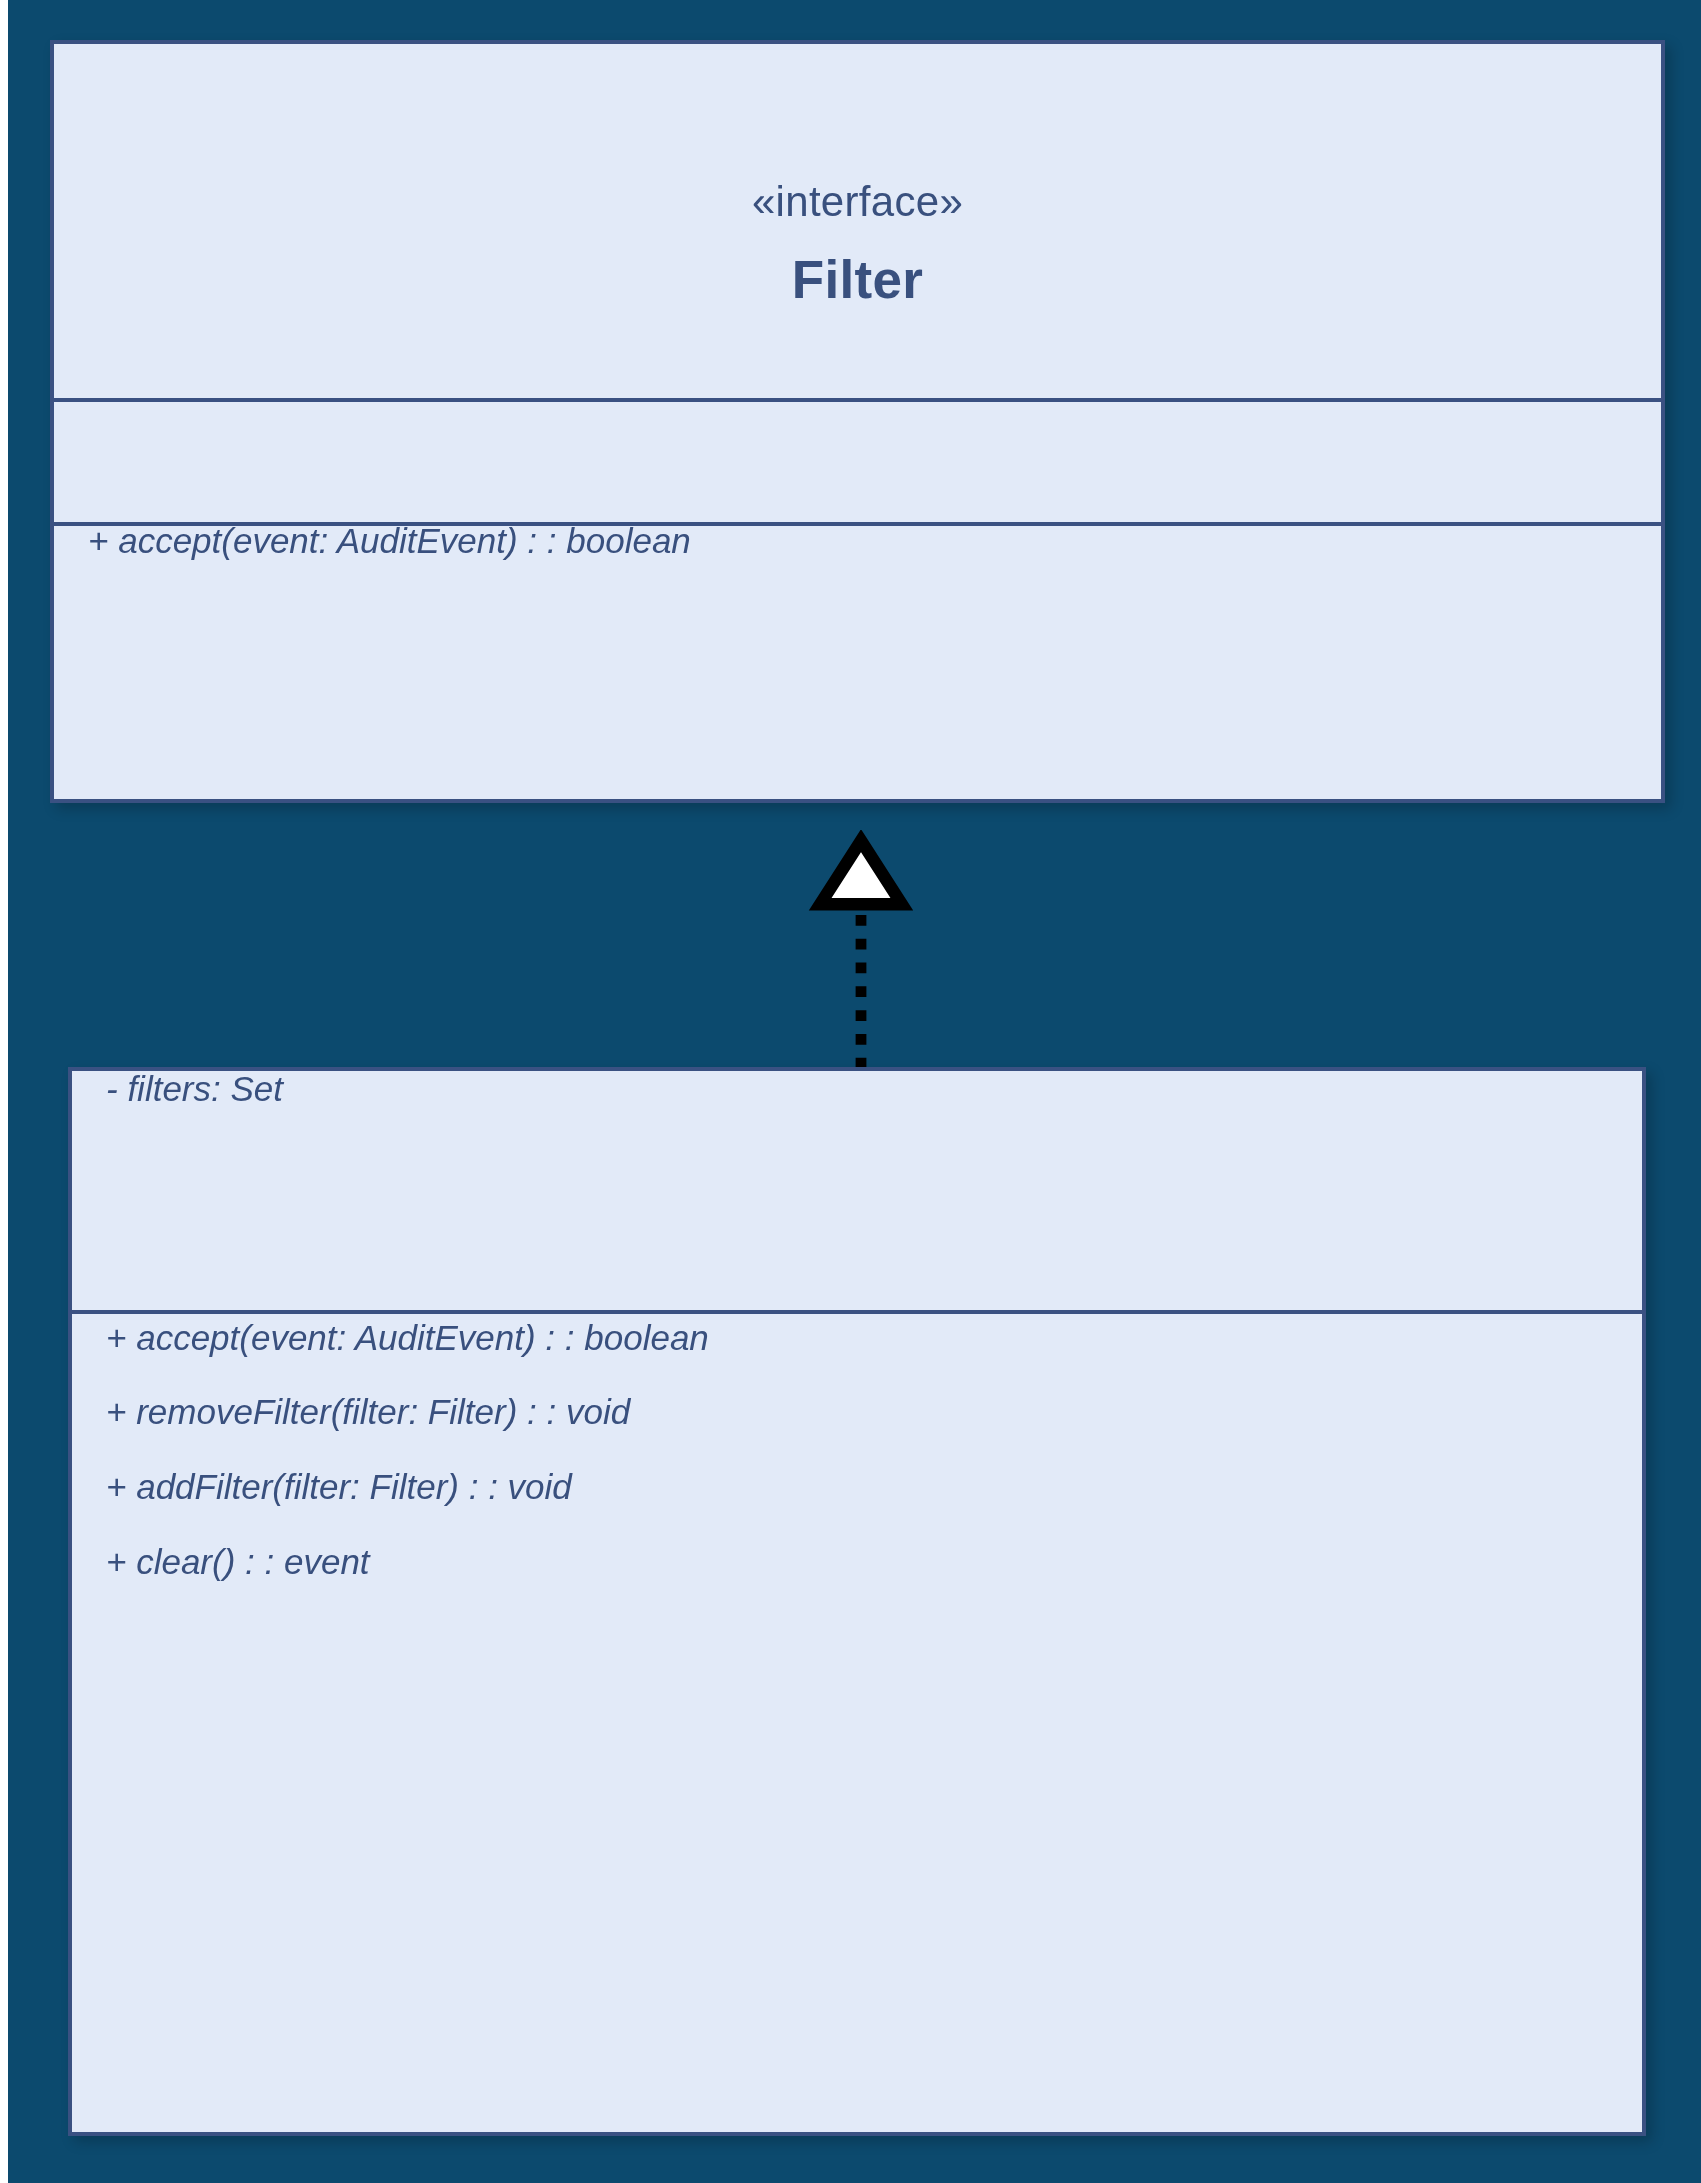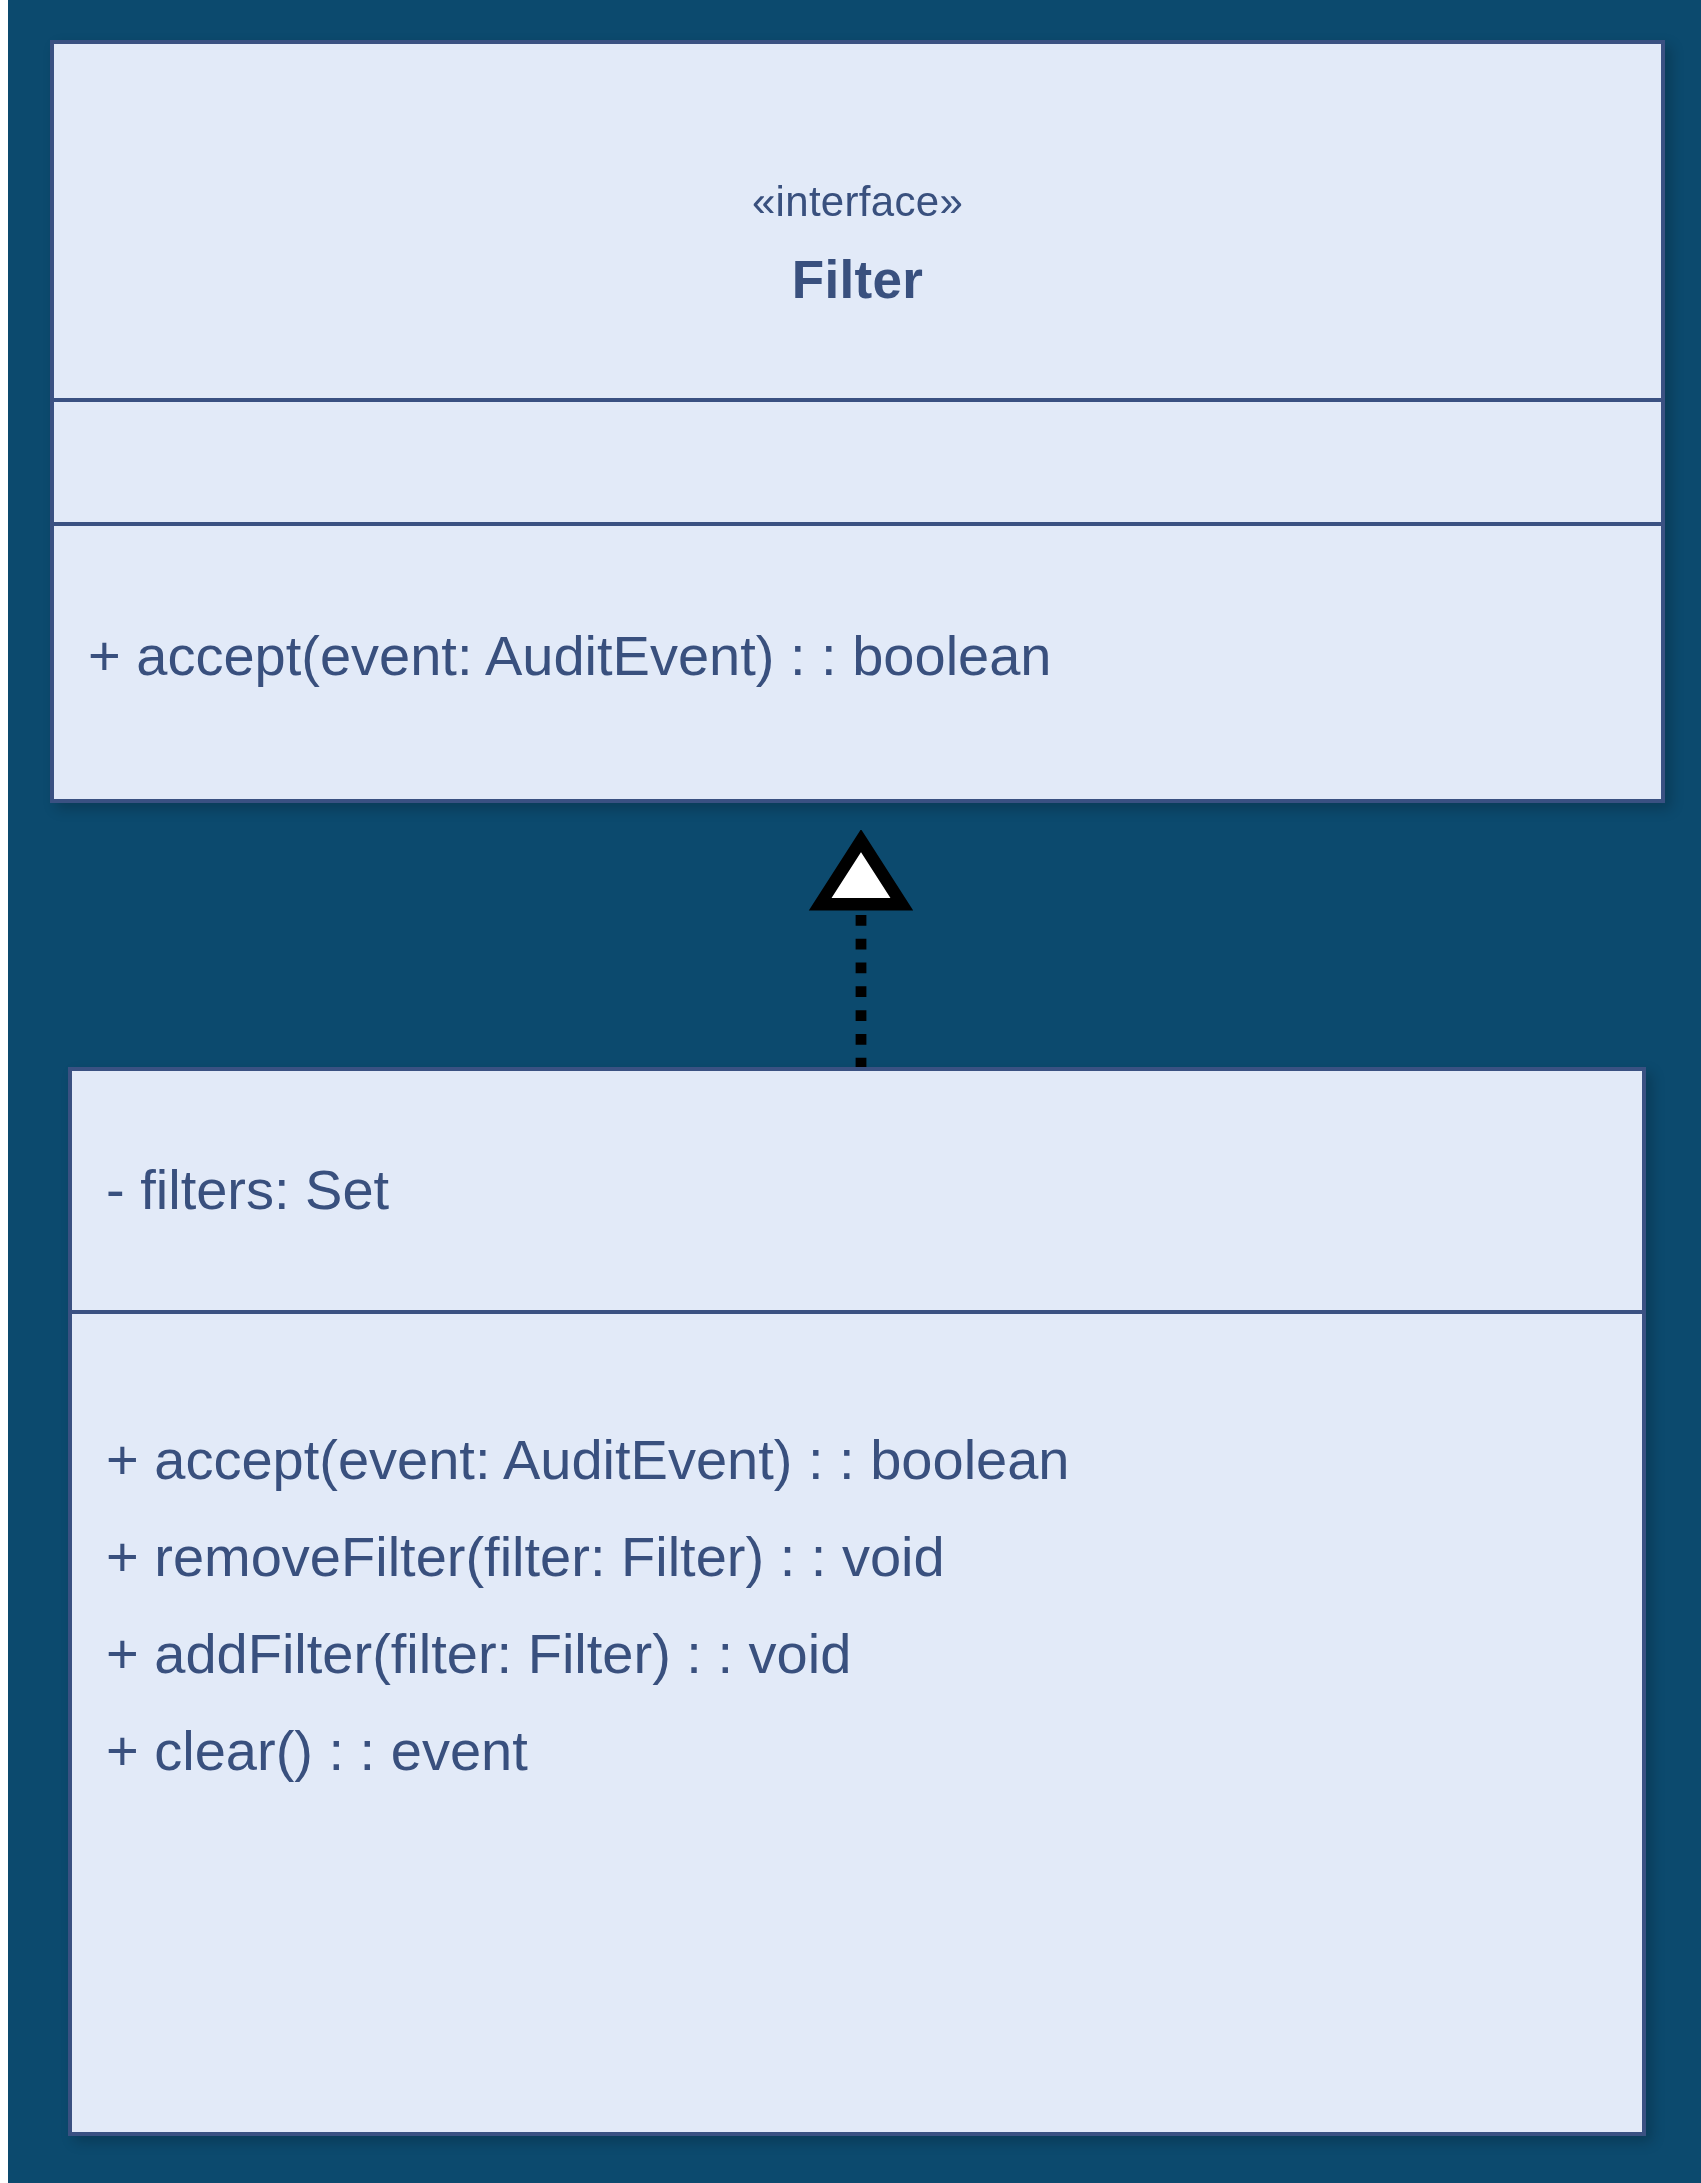--- a/index.html
+++ b/index.html
@@ -61,26 +61,27 @@
   .uml-classname {
     font-size: 53px;
     font-weight: 700;
     line-height: 1.0;
     color: #39507e;
     letter-spacing: 0.3px;
   }
 
   .uml-members {
     color: #39507e;
-    font-size: 56px;
+    font-size: 35px;
     line-height: 1.05;
     padding-left: 34px;
     display: flex;
     flex-direction: column;
-    justify-content: center;
+    justify-content: flex-start;
+    font-style: italic;
   }
   .uml-member-row {
     white-space: nowrap;
     color: #39507e;
   }
   .uml-members.empty-compartment { padding: 0; }
 
   
   #filter-class {
     left: 42px;

